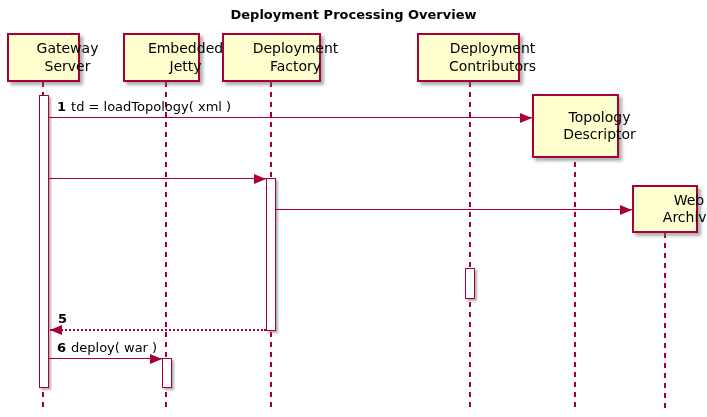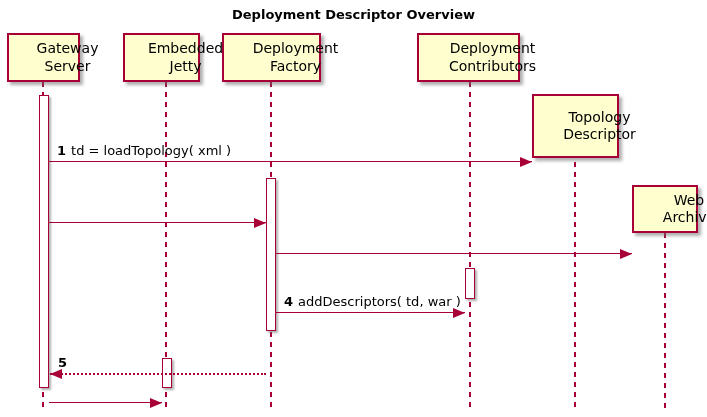--- a/index.html
+++ b/index.html
@@ -24,37 +24,37 @@
     display:flex;align-items:center;justify-content:center;text-align:center;
     font-size:14px;line-height:1.25;white-space:pre-line;z-index:4;padding-left:48px;
   }
   .act{
     position:absolute;box-sizing:border-box;width:10px;
     background:var(--c-activation-fill,#FFFFFF);
     border:1.5px solid var(--c-accent,#A80036);
     box-shadow:2px 2px 2px rgba(110,110,110,.55);
     z-index:2;
   }
-  .msg{position:absolute;height:19px;border-bottom:1.5px solid var(--c-accent,#A80036);z-index:3;margin-top:44px;}
+  .msg{position:absolute;height:19px;border-bottom:1.5px solid var(--c-accent,#A80036);z-index:3;}
   .msg.dotted{border-bottom:2px dotted var(--c-accent,#A80036);}
   .msg-label{
     position:absolute;left:8px;bottom:3px;white-space:nowrap;font-size:13px;color:var(--c-text,#000);
   }
   .msg-label .num{font-weight:bold;margin-right:5px;}
   .arrow-r,.arrow-l{position:absolute;width:0;height:0;bottom:-6px;
     border-top:5.5px solid transparent;border-bottom:5.5px solid transparent;}
   .arrow-r{right:0;border-left:12px solid var(--c-accent,#A80036);}
   .arrow-l{left:0;border-right:12px solid var(--c-accent,#A80036);}
 </style>
 </head>
 <body>
 
 <div id="canvas">
 
-  <div class="title">Deployment Descriptor Overview</div>
+  <div class="title">Deployment Processing Overview</div>
 
   <div class="lifeline" style="left:42px;top:82px;height:326px"></div>
   <div class="lifeline" style="left:165px;top:82px;height:326px"></div>
   <div class="lifeline" style="left:270px;top:82px;height:326px"></div>
   <div class="lifeline" style="left:469px;top:82px;height:326px"></div>
   <div class="lifeline" style="left:574px;top:142px;height:266px"></div>
   <div class="lifeline" style="left:664px;top:233px;height:175px"></div>
 
   <div class="act" style="left:39px;top:95px;height:293px"></div>
   <div class="act" style="left:266px;top:178px;height:153px"></div>
@@ -80,27 +80,24 @@
   </div>
 
   <div class="msg" style="left:49px;top:159px;width:217px">
     <div class="arrow-r"></div>
   </div>
 
   <div class="msg" style="left:276px;top:190px;width:356px">
     <div class="arrow-r"></div>
   </div>
 
-  <div class="msg" style="left:276px;top:249px;width:189px">
-    <div class="msg-label"><span class="num">4</span><span>addDescriptors( td, war )</span></div>
-    <div class="arrow-r"></div>
-  </div>
 
   <div class="msg dotted" style="left:50px;top:310px;width:216px">
     <div class="msg-label"><span class="num">5</span><span></span></div>
     <div class="arrow-l"></div>
   </div>
 
   <div class="msg" style="left:49px;top:339px;width:113px">
+    <div class="msg-label"><span class="num">6</span><span>deploy( war )</span></div>
     <div class="arrow-r"></div>
   </div>
 
 </div>
 
 </body></html>

